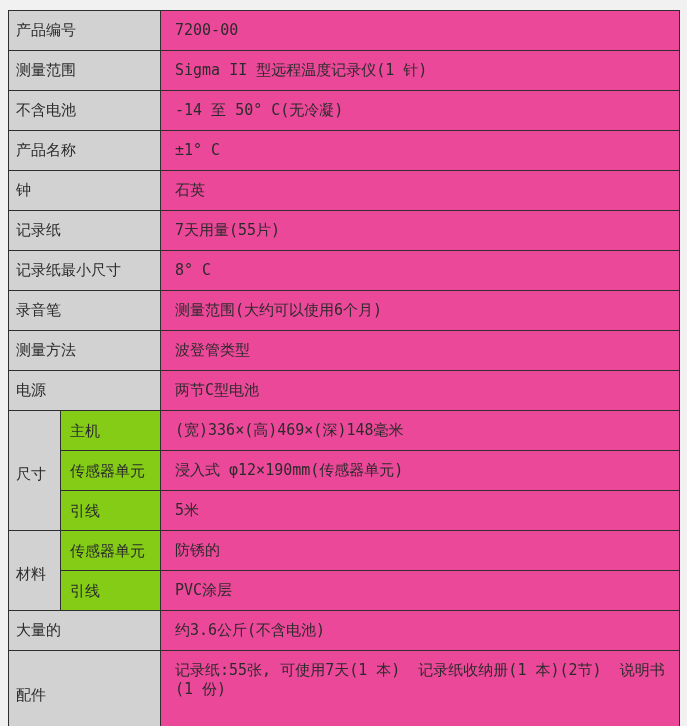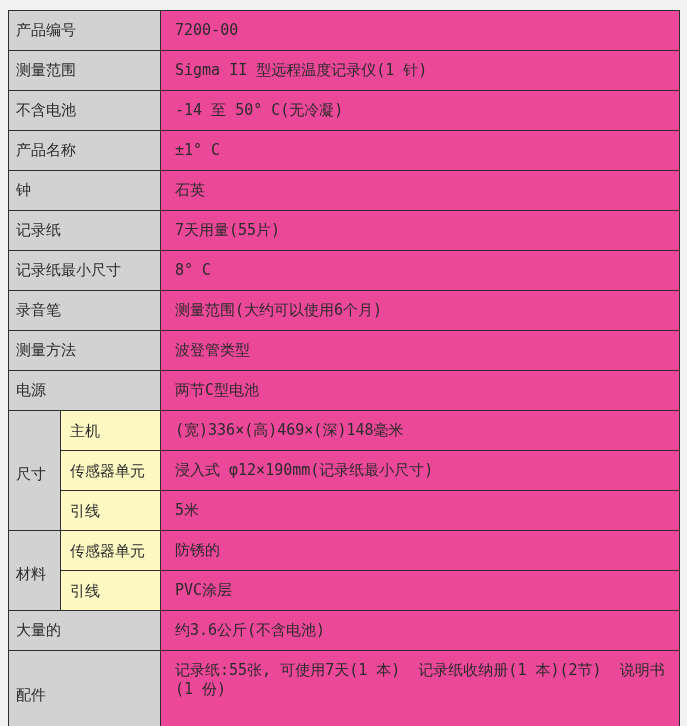--- a/index.html
+++ b/index.html
@@ -39,21 +39,21 @@
   }
   td.label-cell {
     background: #d2d2d2;
     padding: 2px 4px 2px 7px;
   }
   td.group-cell {
     background: #d2d2d2;
     padding: 10px 4px 2px 7px;
   }
   td.sublabel-cell {
-    background: #fef9c3;
+    background: #84cc16;
     padding: 4px 4px 2px 9px;
   }
   td.value-cell {
     background: #ec4899;
     padding: 2px 6px 2px 14px;
   }
   tr.tall-row td { height: 90px; }
   tr.tall-row td.value-cell {
     vertical-align: top;
     padding-top: 10px;
@@ -110,21 +110,21 @@
           <td class="label-cell" colspan="2">电源</td>
           <td class="value-cell">两节C型电池</td>
         </tr>
         <tr>
           <td class="group-cell" rowspan="3">尺寸</td>
           <td class="sublabel-cell">主机</td>
           <td class="value-cell">(宽)336×(高)469×(深)148毫米</td>
         </tr>
         <tr>
           <td class="sublabel-cell">传感器单元</td>
-          <td class="value-cell">浸入式 φ12×190mm(记录纸最小尺寸)</td>
+          <td class="value-cell">浸入式 φ12×190mm(传感器单元)</td>
         </tr>
         <tr>
           <td class="sublabel-cell">引线</td>
           <td class="value-cell">5米</td>
         </tr>
         <tr>
           <td class="group-cell" rowspan="2">材料</td>
           <td class="sublabel-cell">传感器单元</td>
           <td class="value-cell">防锈的</td>
         </tr>

